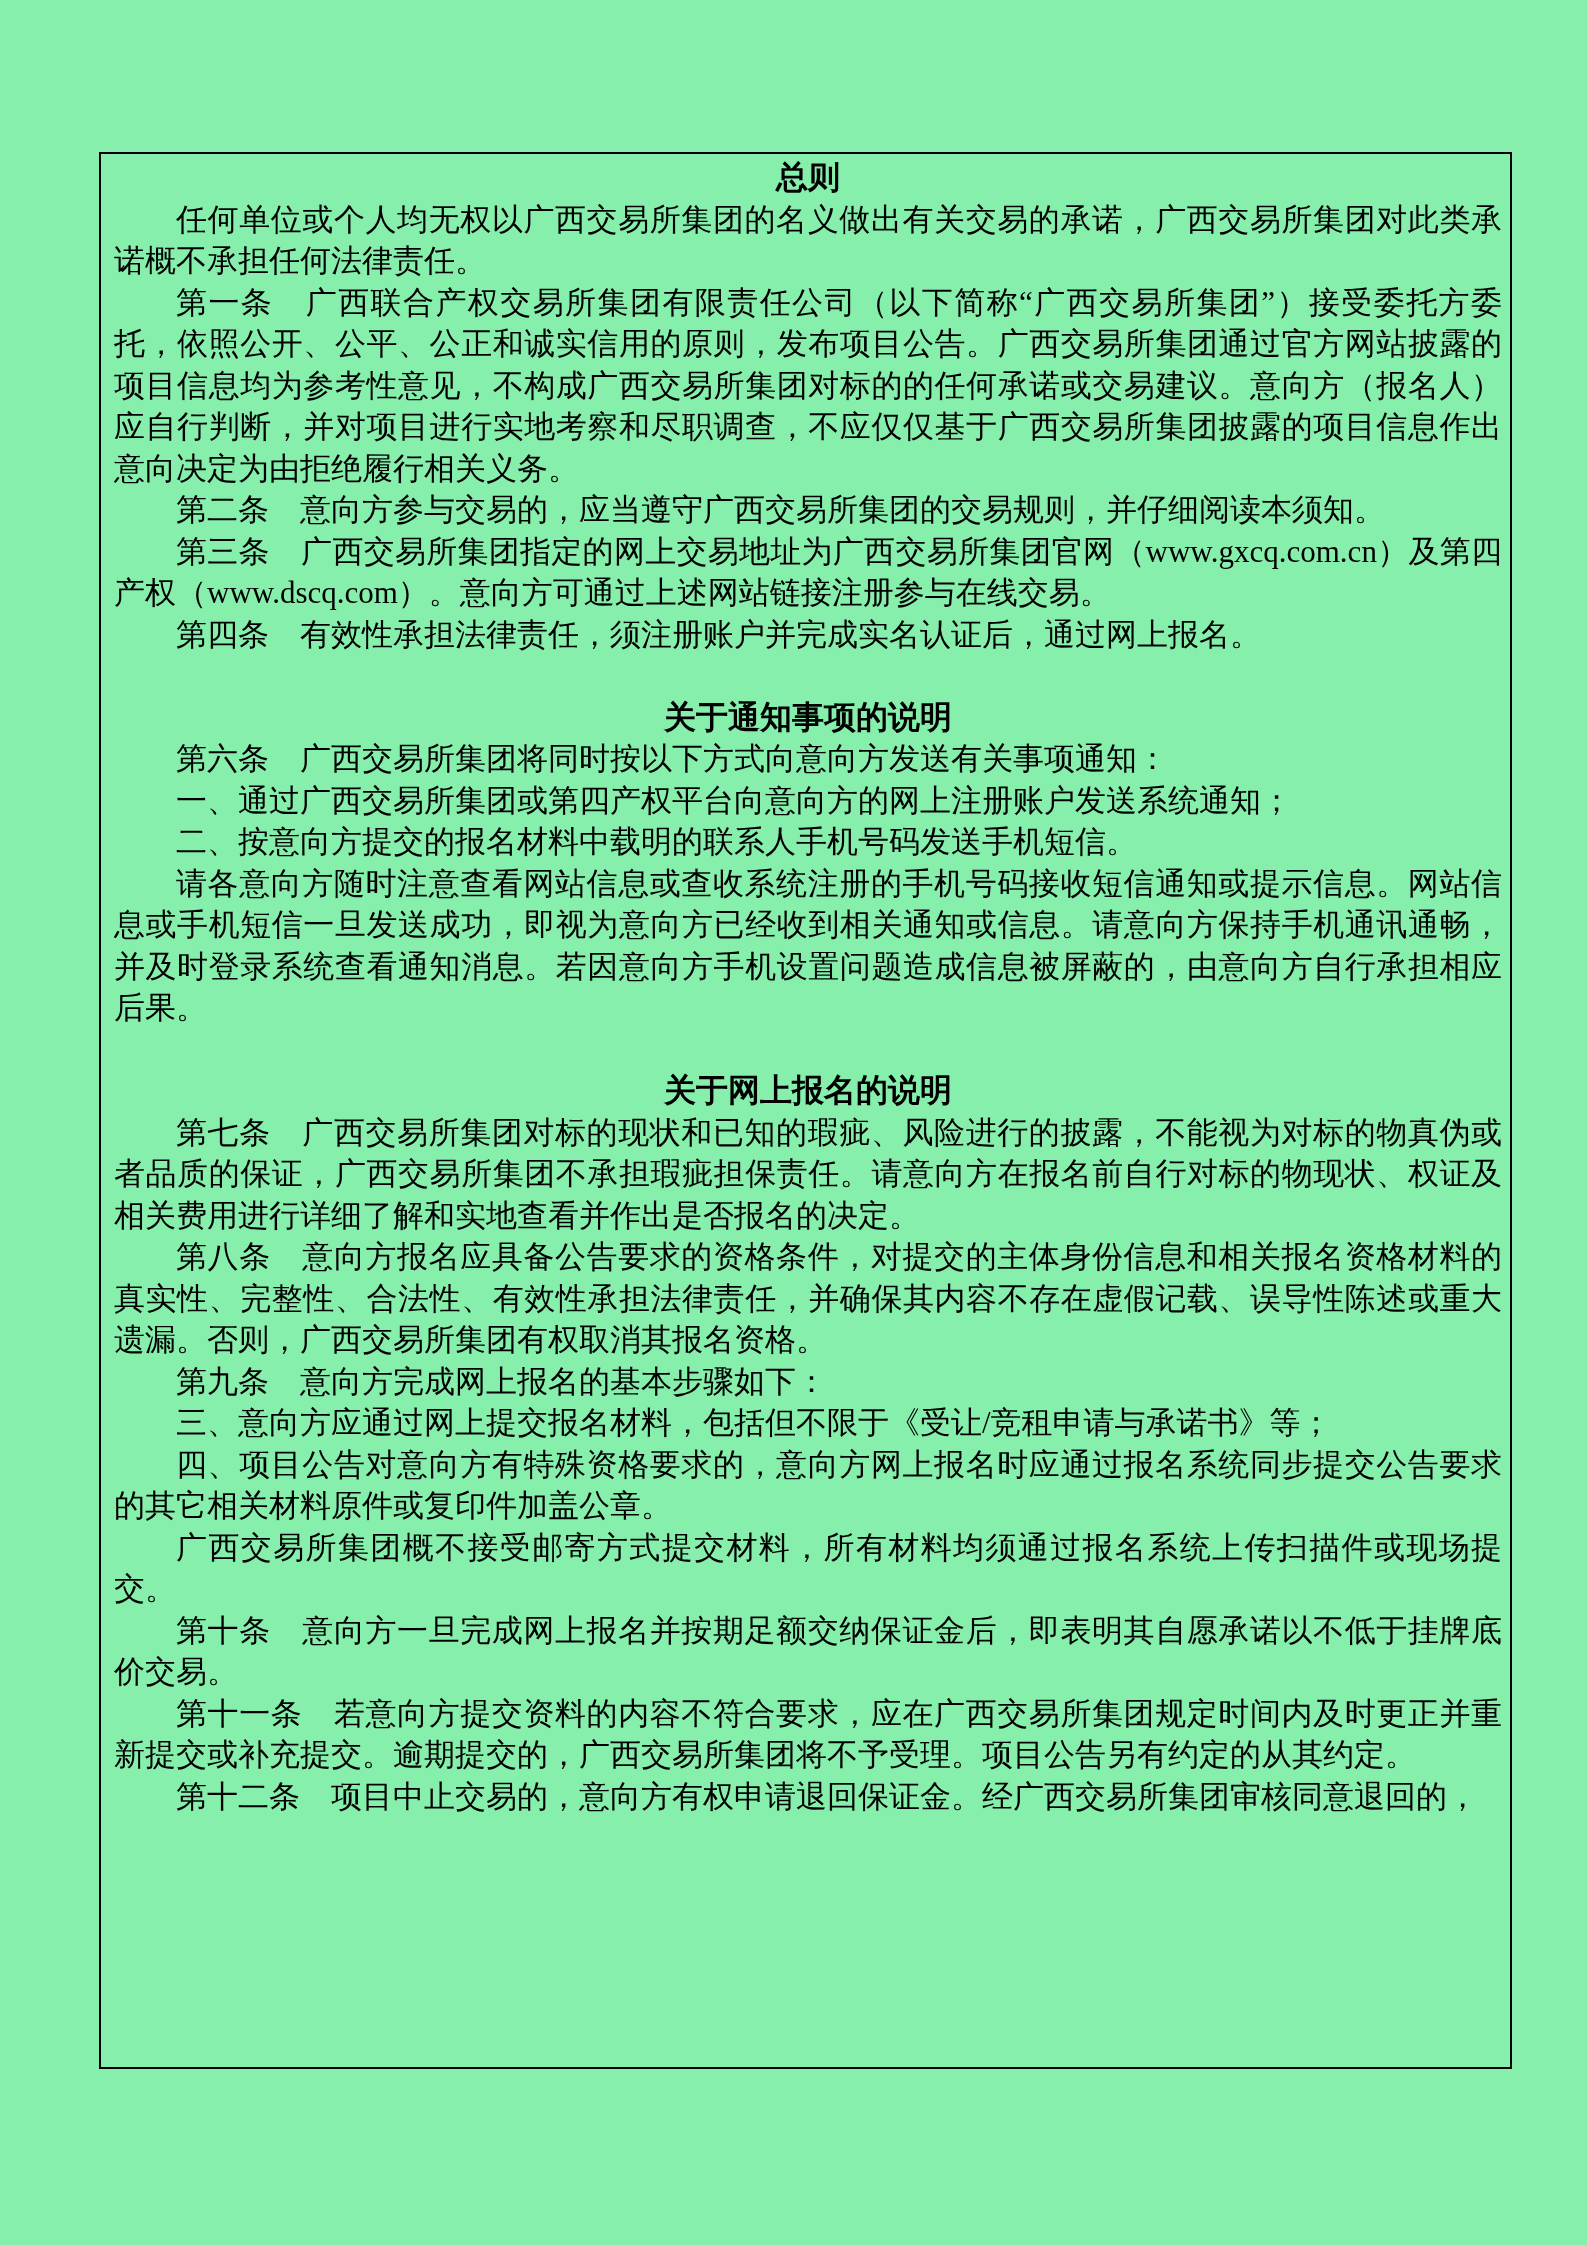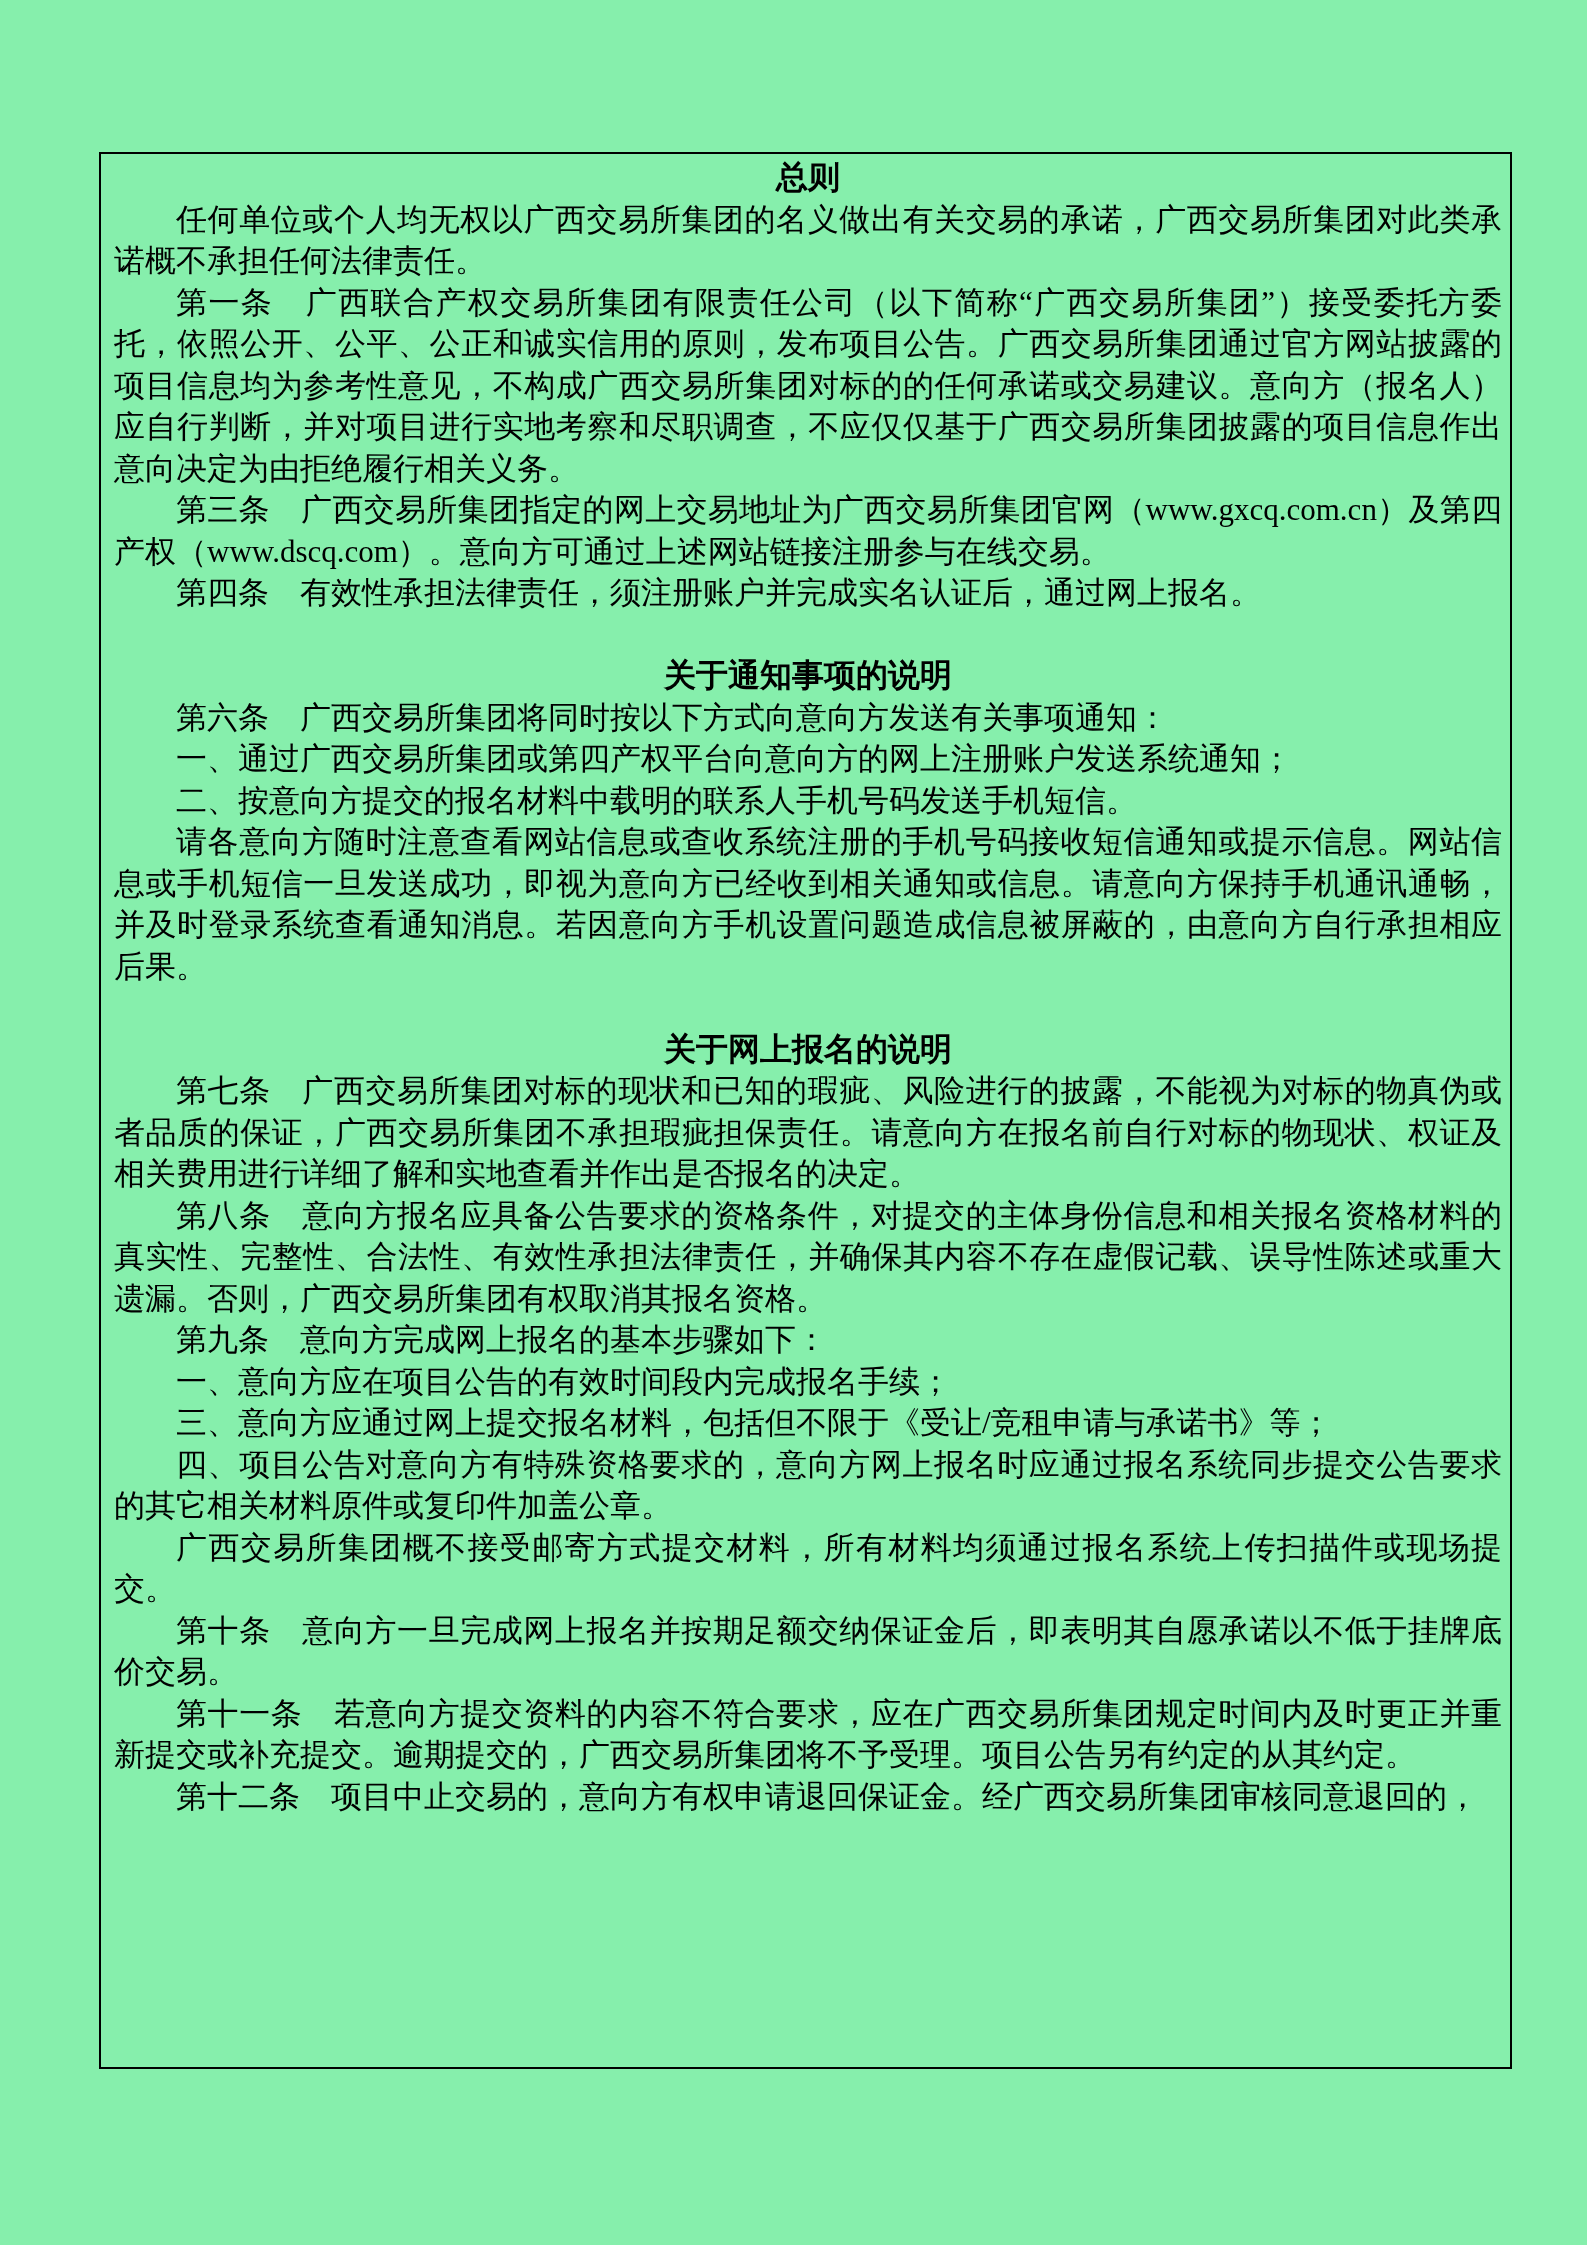--- a/index.html
+++ b/index.html
@@ -50,36 +50,36 @@
 </head>
 <body>
 
 <div class="page">
   <div class="doc-box">
     <div>
         <section class="section">
           <div class="heading">总则</div>
           <p class="para">任何单位或个人均无权以广西交易所集团的名义做出有关交易的承诺，广西交易所集团对此类承诺概不承担任何法律责任。</p>
           <p class="para">第一条　广西联合产权交易所集团有限责任公司（以下简称“广西交易所集团”）接受委托方委托，依照公开、公平、公正和诚实信用的原则，发布项目公告。广西交易所集团通过官方网站披露的项目信息均为参考性意见，不构成广西交易所集团对标的的任何承诺或交易建议。意向方（报名人）应自行判断，并对项目进行实地考察和尽职调查，不应仅仅基于广西交易所集团披露的项目信息作出意向决定为由拒绝履行相关义务。</p>
+          <p class="para">第二条　意向方参与交易的，应当遵守广西交易所集团的交易规则，并仔细阅读本须知。</p>
           <p class="para">第三条　广西交易所集团指定的网上交易地址为广西交易所集团官网（www.gxcq.com.cn）及第四产权（www.dscq.com）。意向方可通过上述网站链接注册参与在线交易。</p>
           <p class="para">第四条　有效性承担法律责任，须注册账户并完成实名认证后，通过网上报名。</p>
         </section>
         <section class="section">
           <div class="heading">关于通知事项的说明</div>
           <p class="para">第六条　广西交易所集团将同时按以下方式向意向方发送有关事项通知：</p>
           <p class="para">一、通过广西交易所集团或第四产权平台向意向方的网上注册账户发送系统通知；</p>
           <p class="para">二、按意向方提交的报名材料中载明的联系人手机号码发送手机短信。</p>
           <p class="para">请各意向方随时注意查看网站信息或查收系统注册的手机号码接收短信通知或提示信息。网站信息或手机短信一旦发送成功，即视为意向方已经收到相关通知或信息。请意向方保持手机通讯通畅，并及时登录系统查看通知消息。若因意向方手机设置问题造成信息被屏蔽的，由意向方自行承担相应后果。</p>
         </section>
         <section class="section">
           <div class="heading">关于网上报名的说明</div>
           <p class="para">第七条　广西交易所集团对标的现状和已知的瑕疵、风险进行的披露，不能视为对标的物真伪或者品质的保证，广西交易所集团不承担瑕疵担保责任。请意向方在报名前自行对标的物现状、权证及相关费用进行详细了解和实地查看并作出是否报名的决定。</p>
           <p class="para">第八条　意向方报名应具备公告要求的资格条件，对提交的主体身份信息和相关报名资格材料的真实性、完整性、合法性、有效性承担法律责任，并确保其内容不存在虚假记载、误导性陈述或重大遗漏。否则，广西交易所集团有权取消其报名资格。</p>
           <p class="para">第九条　意向方完成网上报名的基本步骤如下：</p>
-          <p class="para">一、意向方应在项目公告的有效时间段内完成报名手续；</p>
           <p class="para">三、意向方应通过网上提交报名材料，包括但不限于《受让/竞租申请与承诺书》等；</p>
           <p class="para">四、项目公告对意向方有特殊资格要求的，意向方网上报名时应通过报名系统同步提交公告要求的其它相关材料原件或复印件加盖公章。</p>
           <p class="para">广西交易所集团概不接受邮寄方式提交材料，所有材料均须通过报名系统上传扫描件或现场提交。</p>
           <p class="para">第十条　意向方一旦完成网上报名并按期足额交纳保证金后，即表明其自愿承诺以不低于挂牌底价交易。</p>
           <p class="para">第十一条　若意向方提交资料的内容不符合要求，应在广西交易所集团规定时间内及时更正并重新提交或补充提交。逾期提交的，广西交易所集团将不予受理。项目公告另有约定的从其约定。</p>
           <p class="para">第十二条　项目中止交易的，意向方有权申请退回保证金。经广西交易所集团审核同意退回的，</p>
         </section>
       </div>
   </div>
 </div>

